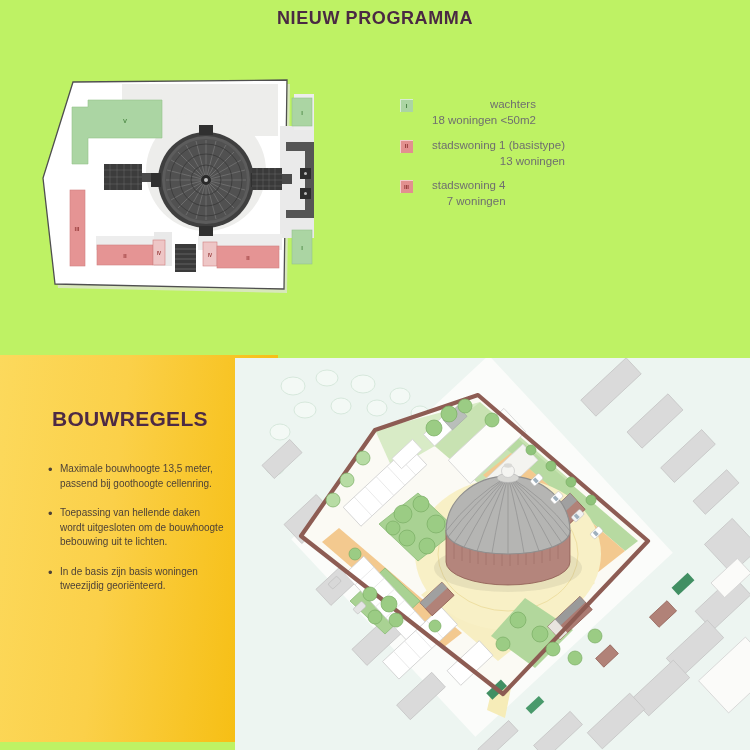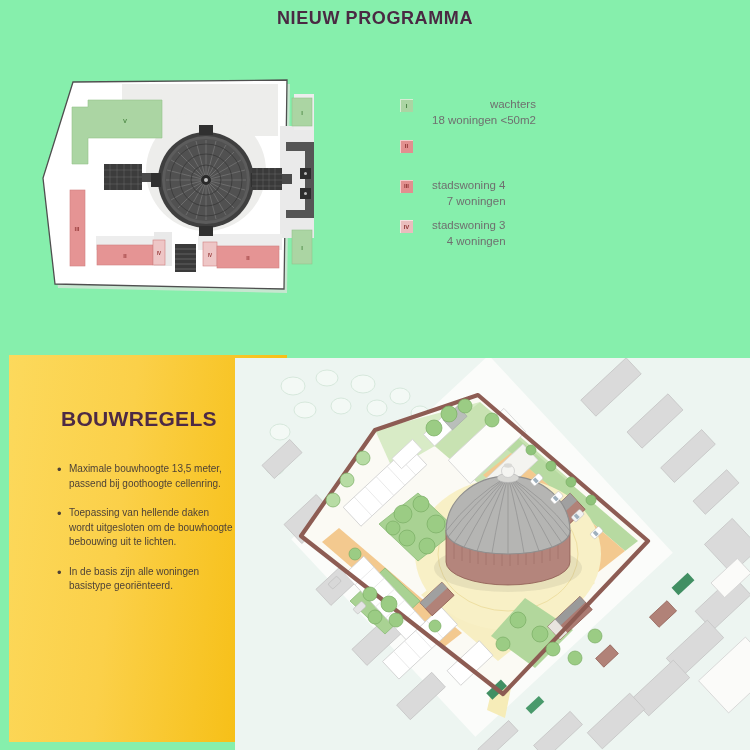--- a/index.html
+++ b/index.html
@@ -1,16 +1,16 @@
 <!DOCTYPE html>
 <html><head>
 <meta charset="utf-8">
 <style>
   html,body{margin:0;padding:0;background:#ffffff;font-family:"Liberation Sans",sans-serif;}
-  .page{position:relative;width:750px;height:750px;background:#86efac;overflow:hidden;}
+  .page{position:relative;width:750px;height:750px;background:#bef264;overflow:hidden;}
 
   
   .page-title{position:absolute;top:8px;left:0;width:100%;text-align:center;
     font-size:18px;font-weight:bold;letter-spacing:.6px;color:#4a2943;}
 
   
   .plan-wrap{position:absolute;left:30px;top:68px;width:290px;height:232px;}
   .plan-wrap svg{display:block;width:100%;height:100%;}
   .plan-lbl{font-size:6px;font-weight:bold;}
   .plan-lbl-sm{font-size:4.6px;font-weight:bold;}
@@ -22,21 +22,21 @@
      display:flex;align-items:center;justify-content:center;
      box-shadow:inset 1px 1px 0 rgba(255,255,255,.55);}
   .sw .num{font-size:6px;font-weight:bold;line-height:1;}
   .sw-green{background:#abd5a3;color:#3f7a3a;}
   .sw-red{background:#e2908f;color:#8f3434;}
   .sw-pink{background:#eabdbd;color:#8f3434;}
   .lg-text{font-size:11.5px;color:#6f6f6f;line-height:1.38;}
   .lg-text span{display:block;}
 
   
-  .panel-yellow{position:absolute;left:9px;top:355px;width:278px;height:387px;
+  .panel-yellow{position:absolute;left:0;top:355px;width:278px;height:387px;
     background:linear-gradient(97deg,#fcd95c 0%,#fbd049 40%,#f5ba06 100%);}
   .rules-title{position:absolute;left:52px;top:52px;font-size:21px;font-weight:bold;
     color:#4d2a45;letter-spacing:.3px;}
   .rules{position:absolute;left:48px;top:107px;width:176px;color:#4e4237;
     font-size:10px;line-height:1.45;}
   .bullet{position:relative;padding-left:12px;margin-bottom:15px;}
   .bullet::before{content:"\2022";position:absolute;left:0;top:-1px;font-size:13px;}
 
   
   .panel-mint{position:absolute;left:235px;top:358px;width:515px;height:392px;background:#edf5f1;}
@@ -175,47 +175,42 @@
         </span>
       <span class="lg-text">
         <span>wachters</span>
         <span>18 woningen &lt;50m2</span>
       </span>
     </div>
     <div class="lg-item">
       <span class="sw sw-red">
           <span class="num">II</span>
         </span>
+      <span class="lg-text">
+        <span>stadswoning 1 (basistype)</span>
+        <span>13 woningen</span>
+      </span>
     </div>
     <div class="lg-item">
       <span class="sw sw-red">
           <span class="num">III</span>
         </span>
       <span class="lg-text">
         <span>stadswoning 4</span>
         <span>7 woningen</span>
       </span>
     </div>
-    <div class="lg-item">
-      <span class="sw sw-pink">
-          <span class="num">IV</span>
-        </span>
-      <span class="lg-text">
-        <span>stadswoning 3</span>
-        <span>4 woningen</span>
-      </span>
-    </div>
   </div>
 
   <div class="panel-yellow">
     <div class="rules-title">BOUWREGELS</div>
     <div class="rules">
       <div class="bullet"><span>Maximale bouwhoogte 13,5 meter, passend bij goothoogte cellenring.</span></div>
       <div class="bullet"><span>Toepassing van hellende daken wordt uitgesloten om de bouwhoogte bebouwing uit te lichten.</span></div>
-      <div class="bullet"><span>In de basis zijn alle woningen basistype georiënteerd.</span></div>
+      <div class="bullet"><span>In de basis zijn basis woningen tweezijdig georiënteerd.</span></div>
     </div>
   </div>
 
   <div class="panel-mint">
   <svg viewBox="0 0 515 392">
     <rect x="0" y="0" width="515" height="392" fill="#edf5f1"></rect>
 
     <g transform="rotate(-43 247 188)">
       <rect x="112" y="53" width="270" height="270" fill="#fbfcfa"></rect>
     </g>

